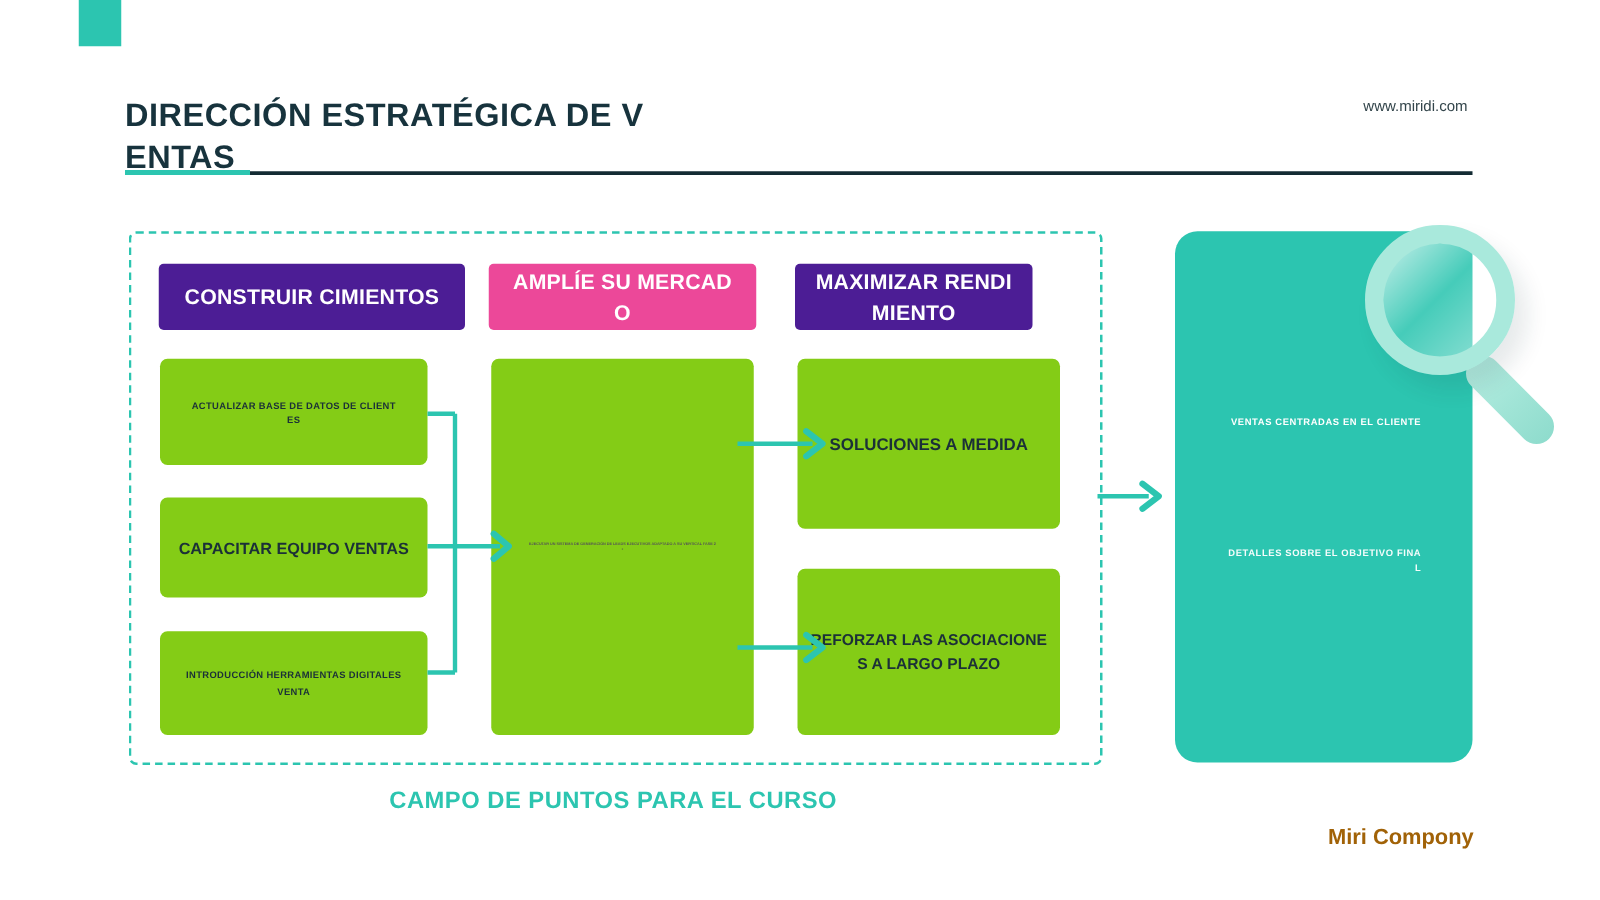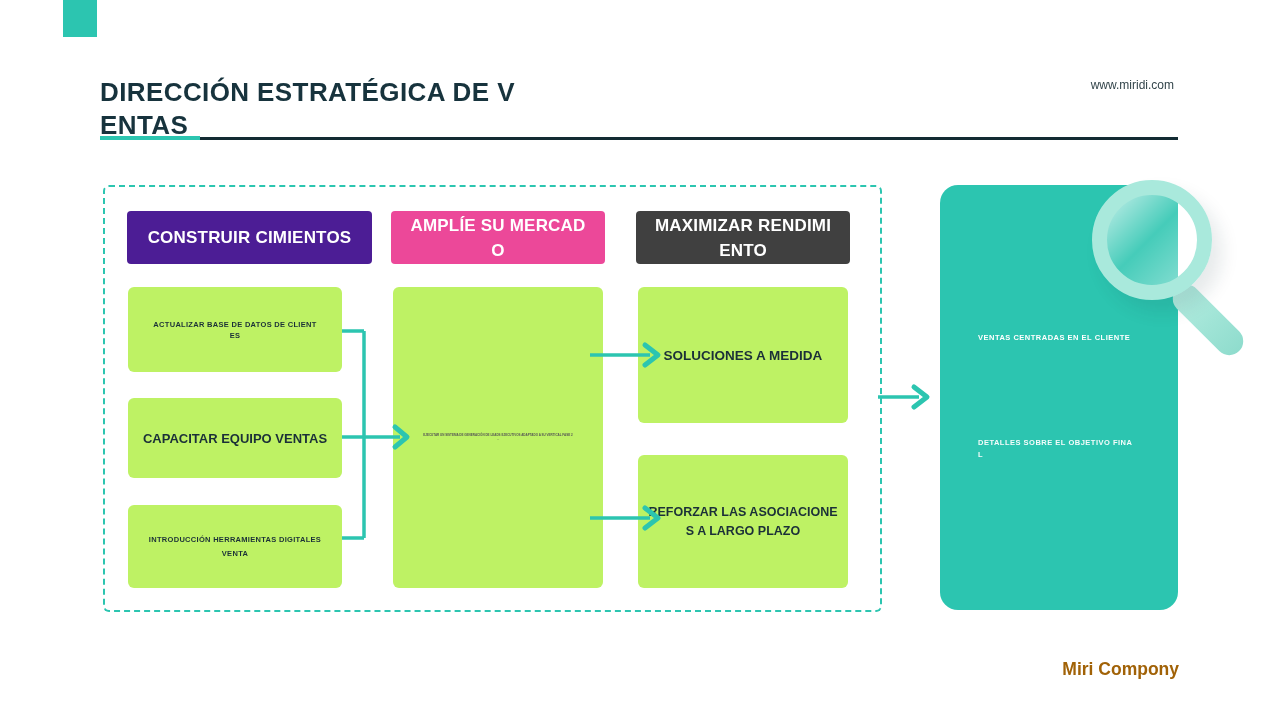--- a/index.html
+++ b/index.html
@@ -20,36 +20,36 @@
 
   
   .field{left:103px;top:185px;width:775px;height:423px;border:2px dashed #2cc5b0;border-radius:6px;}
 
   
   .col-header{height:53px;border-radius:4px;display:flex;align-items:center;justify-content:center;
               text-align:center;color:#fff;font-weight:700;font-size:17px;line-height:25px;
               padding:0 14px;box-sizing:border-box;word-break:break-all;letter-spacing:.2px;}
   .h1{left:127px;top:211px;width:245px;background:#4c1d95;}
   .h2{left:391px;top:211px;width:214px;background:#ec4899;}
-  .h3{left:636px;top:211px;width:214px;background:#404040;}
+  .h3{left:636px;top:211px;width:190px;background:#4c1d95;}
 
   
-  .card{background:#bef264;border-radius:6px;display:flex;align-items:center;justify-content:center;
+  .card{background:#84cc16;border-radius:6px;display:flex;align-items:center;justify-content:center;
         text-align:center;box-sizing:border-box;word-break:break-all;color:#1b3038;font-weight:700;}
   .c1{left:128px;top:287px;width:214px;height:85px;font-size:7.5px;line-height:11px;letter-spacing:.3px;padding:0 24px;}
   .c2{left:128px;top:398px;width:214px;height:80px;font-size:13px;line-height:25px;padding:0 12px;}
   .c3{left:128px;top:505px;width:214px;height:83px;font-size:7.5px;line-height:14px;letter-spacing:.3px;padding:0 18px;}
   .mid{left:393px;top:287px;width:210px;height:301px;font-weight:400;}
   .mid-text{width:150px;font-size:3px;line-height:5px;color:#555;font-weight:700;text-align:center;word-break:break-all;}
   .r1{left:638px;top:287px;width:210px;height:136px;font-size:13.5px;line-height:21px;padding:0 18px;text-align:right;}
   .r2{left:638px;top:455px;width:210px;height:133px;font-size:12.5px;line-height:19px;padding:0 10px;}
 
   
   .panel{left:940px;top:185px;width:238px;height:425px;border-radius:18px;background:#2cc5b0;}
-  .panel-item{position:absolute;left:0;right:3px;text-align:left;color:#fff;font-weight:700;
+  .panel-item{position:absolute;left:0;right:3px;text-align:right;color:#fff;font-weight:700;
               font-size:7.5px;line-height:12px;letter-spacing:.5px;padding:0 38px;word-break:break-all;}
   .p1{top:147px;}
   .p2{top:252px;color:rgba(255,255,255,.95);}
 
   
   .mag-ring{left:1092px;top:180px;width:120px;height:120px;border-radius:50%;
             border:15px solid #a9e9dc;box-sizing:border-box;z-index:6;
             background:linear-gradient(135deg,rgba(255,255,255,.62) 8%,rgba(255,255,255,.12) 48%,rgba(255,255,255,.42) 92%);
             box-shadow:10px 12px 18px rgba(23,51,61,.10);}
   .mag-handle{left:1194px;top:276px;width:28px;height:88px;border-radius:14px;background:#a9e9dc;
@@ -108,15 +108,16 @@
   </svg>
 
   <div class="abs panel">
     <div class="panel-item p1">VENTAS CENTRADAS EN EL CLIENTE</div>
     <div class="panel-item p2">DETALLES SOBRE EL OBJETIVO FINAL</div>
   </div>
 
   <div class="abs mag-handle"></div>
   <div class="abs mag-ring"></div>
 
+  <div class="abs caption">CAMPO DE PUNTOS PARA EL CURSO</div>
   <div class="abs company">Miri Compony</div>
 
 </div>
 
 </body></html>

